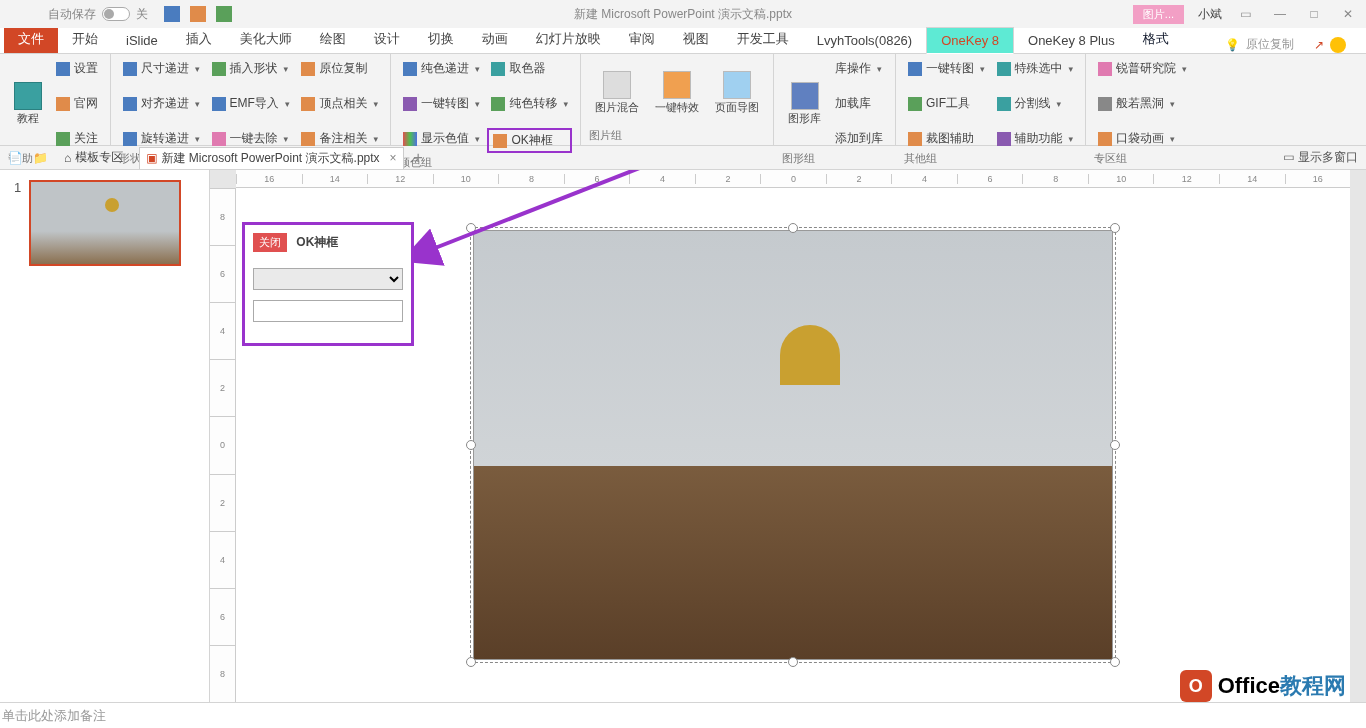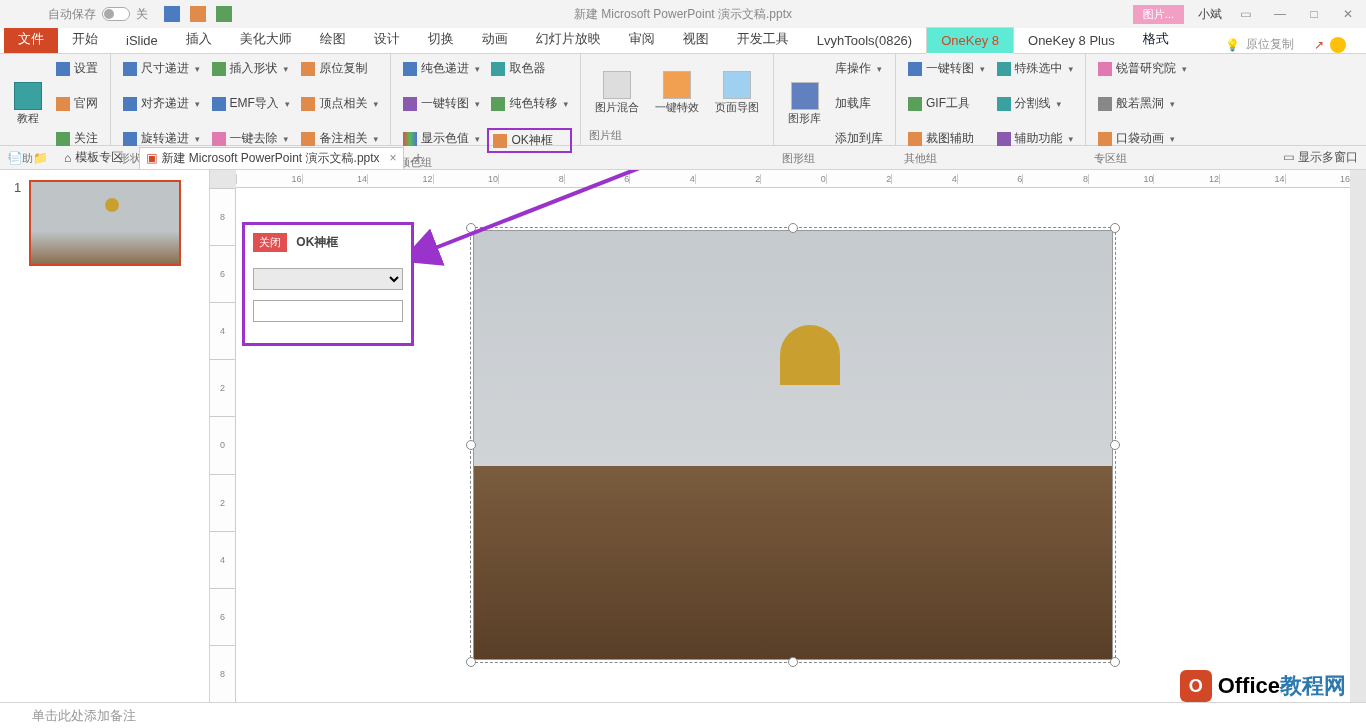--- a/index.html
+++ b/index.html
@@ -52,41 +52,41 @@
 
 .workspace { display: flex; height: 532px; }
 .thumbs { width: 210px; background: #fff; border-right: 1px solid #d4d4d4; padding: 10px 14px; }
 .thumb-wrap { display: flex; gap: 8px; }
 .thumb-num { font-size: 13px; color: #555; }
 .thumb { width: 152px; height: 86px; border: 2px solid #d24726; background: linear-gradient(#bfc4c7 60%, #8a6f4f); position: relative; }
 .thumb::after { content: ""; position: absolute; left: 50%; top: 20%; width: 14px; height: 14px; background: #c9a030; border-radius: 50%; }
 
 .editor { flex: 1; position: relative; background: #e6e6e6; overflow: hidden; }
 .ruler-h { position: absolute; top: 0; left: 26px; right: 16px; height: 18px; background: #fdfdfd; border-bottom: 1px solid #ccc; font-size: 9px; color: #888; display: flex; align-items: center; overflow: hidden; }
-.ruler-h span { flex: 1; text-align: right; border-left: 1px solid #ccc; }
+.ruler-h span { flex: 1; text-align: center; border-left: 1px solid #ccc; }
 .ruler-v { position: absolute; top: 18px; left: 0; bottom: 0; width: 26px; background: #fdfdfd; border-right: 1px solid #ccc; font-size: 9px; color: #888; display: flex; flex-direction: column; }
 .ruler-v span { flex: 1; display: flex; align-items: center; justify-content: center; border-top: 1px solid #ccc; }
 .canvas-area { position: absolute; top: 18px; left: 26px; right: 16px; bottom: 0; background: #fff; display: flex; align-items: center; justify-content: center; }
 .slide-img { width: 640px; height: 430px; background: linear-gradient(#c5cace 0%, #d0d4d7 55%, #7a5c3e 55%, #5a3f28 100%); position: relative; border: 1px solid #999; }
 .slide-img::before { content:""; position:absolute; width:60px; height:60px; left:48%; top:22%; background:#c9a030; border-radius:50% 50% 0 0; }
 .handles { position: absolute; inset: -4px; border: 1px dashed #888; }
 .handle { position: absolute; width: 10px; height: 10px; background: #fff; border: 1px solid #888; border-radius: 50%; }
 .h-tl{top:-5px;left:-5px}.h-tr{top:-5px;right:-5px}.h-bl{bottom:-5px;left:-5px}.h-br{bottom:-5px;right:-5px}
 .h-t{top:-5px;left:50%;margin-left:-5px}.h-b{bottom:-5px;left:50%;margin-left:-5px}
 .h-l{left:-5px;top:50%;margin-top:-5px}.h-r{right:-5px;top:50%;margin-top:-5px}
 
 .popup { position: absolute; left: 32px; top: 52px; width: 172px; height: 124px; background: #fff; border: 3px solid #9933cc; padding: 8px; z-index: 10; }
 .popup .close { background: #e05050; color: #fff; padding: 2px 6px; font-size: 11px; display: inline-block; cursor: pointer; }
 .popup .ptitle { display: inline-block; margin-left: 6px; font-weight: bold; }
 .popup select { width: 100%; margin-top: 16px; height: 22px; background: #eaeaea; border: 1px solid #aaa; }
 .popup input { width: 100%; margin-top: 10px; height: 22px; border: 1px solid #aaa; padding: 0 4px; }
 
 .arrow { position: absolute; z-index: 5; pointer-events: none; }
 
-.notes { height: 26px; border-top: 1px solid #d4d4d4; background: #fff; padding: 4px 32px; color: #999; font-size: 13px; }
+.notes { height: 26px; border-top: 1px solid #d4d4d4; background: #fff; padding: 4px 2px; color: #999; font-size: 13px; }
 
 .watermark { position: absolute; right: 20px; bottom: 26px; display: flex; align-items: center; gap: 6px; z-index: 20; }
 .watermark .wlogo { width: 32px; height: 32px; background: #d24726; border-radius: 6px; color: #fff; display: flex; align-items: center; justify-content: center; font-weight: bold; font-size: 18px; }
 .watermark .wtext { font-size: 22px; font-weight: bold; }
 .watermark .wtext .o1 { color: #000000; }
 .watermark .wtext .o2 { color: #2a7ab0; }
 </style>
 </head>
 <body>
 

